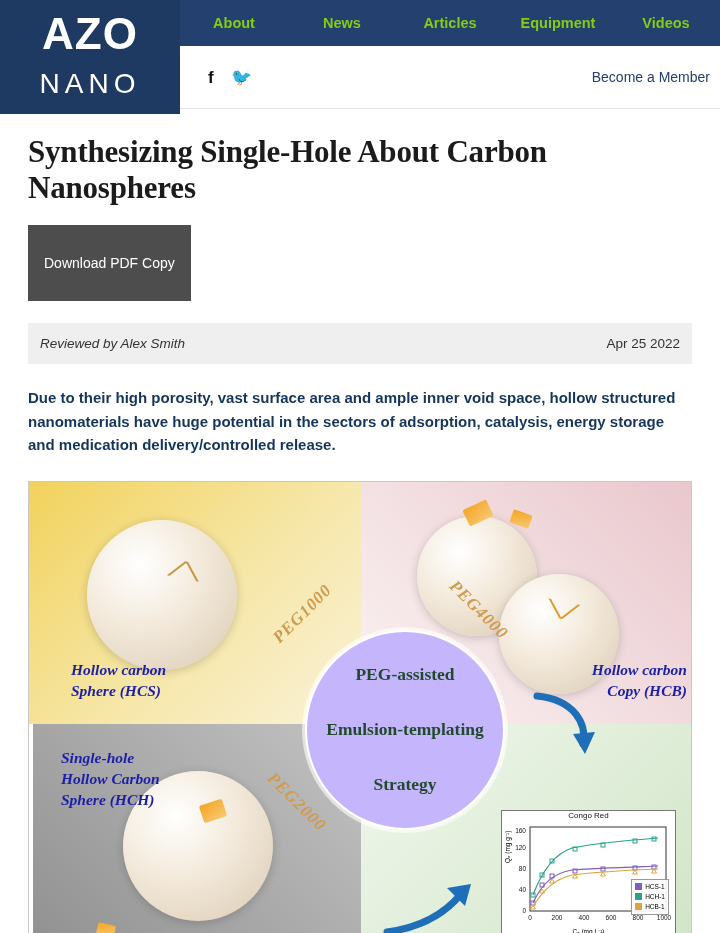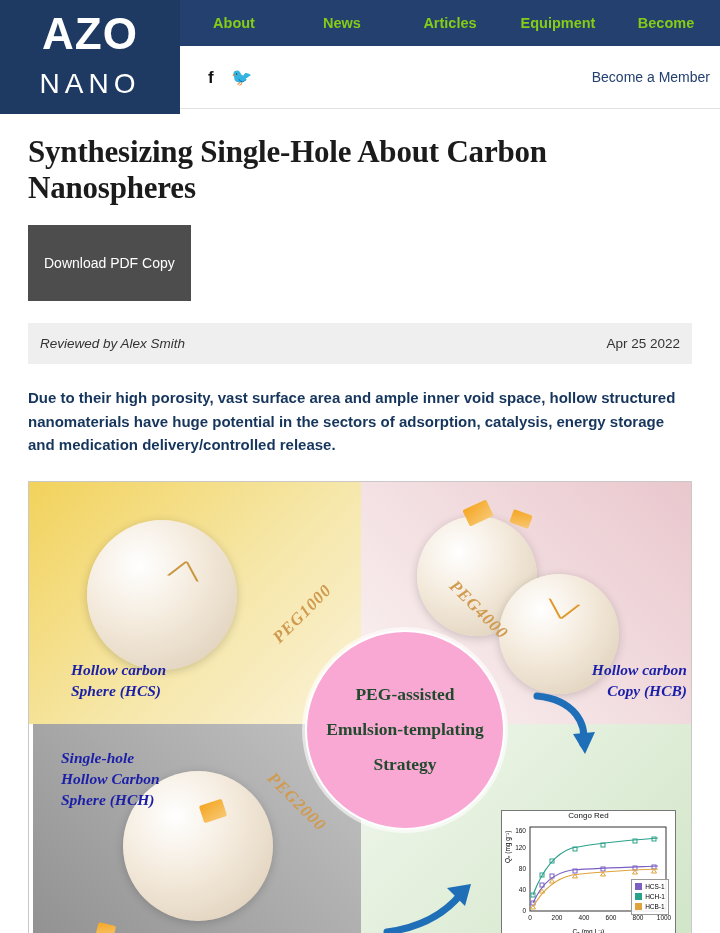--- a/index.html
+++ b/index.html
@@ -208,34 +208,35 @@
   }
   .peg.p1 { left: 236px; top: 122px; transform: rotate(-45deg); }
   .peg.p2 { left: 412px; top: 118px; transform: rotate(45deg); }
   .peg.p3 { left: 228px; top: 310px; transform: rotate(45deg); }
 
   .center-circle {
     position: absolute;
     left: 276px; top: 148px;
     width: 200px; height: 200px;
     border-radius: 50%;
-    background: #f9a8d4;
+    background: #c4b5fd;
     border: 2px solid #ffffff;
     box-shadow: 0 0 0 3px rgba(255,255,255,0.6);
     display: flex;
     flex-direction: column;
     align-items: center;
     justify-content: center;
     text-align: center;
     color: #214a2d;
     font-family: "Liberation Serif", serif;
     font-weight: bold;
     font-size: 17.5px;
     line-height: 2.0;
     z-index: 5;
+    gap: 20px;
   }
 
   .arrow-svg { position: absolute; z-index: 4; }
 
   
   .inset-plot {
     position: absolute;
     left: 472px; top: 328px;
     width: 175px; height: 128px;
     background: #ffffff;
@@ -283,21 +284,21 @@
   <div class="logo-block">
     <div class="logo-azo">AZO</div>
     <div class="logo-nano">NANO</div>
   </div>
 
   <div class="nav-primary">
     <div class="nav-item">About</div>
     <div class="nav-item">News</div>
     <div class="nav-item">Articles</div>
     <div class="nav-item">Equipment</div>
-    <div class="nav-item">Become</div>
+    <div class="nav-item">Videos</div>
   </div>
 
   <div class="nav-secondary">
     <div class="social-icons">
       <span class="ic">f</span>
       <span class="ic">🐦</span>
     </div>
     <div class="member-link">Become a Member</div>
   </div>
 

